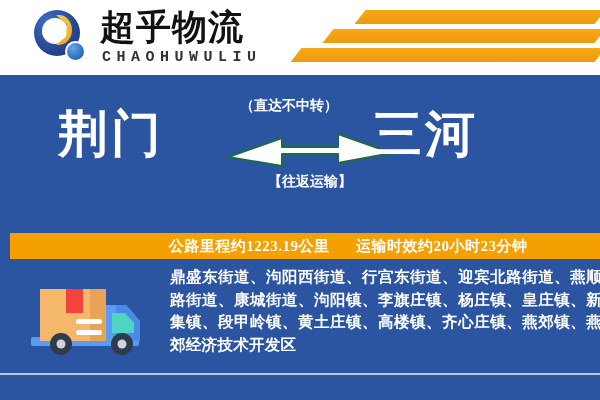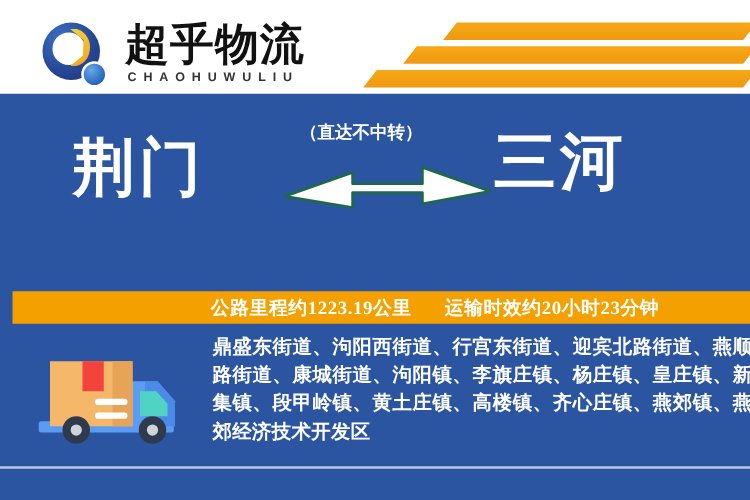--- a/index.html
+++ b/index.html
@@ -17,21 +17,21 @@
     position: relative;
     width: 600px;
     height: 400px;
     background: #ffffff;
     overflow: hidden;
   }
 
   
   .header {
     position: absolute;
-    left: 0; top: 8px;
+    left: 0; top: 0;
     width: 600px;
     height: 67px;
     background: #ffffff;
     overflow: hidden;
   }
   .logo-wrap {
     position: absolute;
     left: 32px; top: 8px;
     width: 60px; height: 58px;
   }
@@ -80,22 +80,22 @@
     font-size: 35px;
     font-weight: bold;
     color: #111111;
     letter-spacing: 1px;
     line-height: 38px;
     white-space: nowrap;
   }
   .brand-en {
     position: absolute;
     left: 102px; top: 49px;
-    font-family: Liberation Sans, sans-serif;
-    font-size: 10px;
+    font-family: Liberation Mono, monospace;
+    font-size: 15px;
     font-weight: bold;
     color: #333333;
     letter-spacing: 5.5px;
     white-space: nowrap;
   }
   .stripes {
     position: absolute;
     right: 0; top: 6px;
     width: 330px; height: 62px;
   }
@@ -131,21 +131,21 @@
     top: 30px;
     font-family: "Liberation Serif", "DejaVu Serif", serif;
     font-size: 50px;
     font-weight: bold;
     color: #ffffff;
     letter-spacing: 3px;
     line-height: 58px;
     white-space: nowrap;
   }
   .city.origin { left: 58px; }
-  .city.dest   { left: 395px; font-family: Liberation Mono, monospace; }
+  .city.dest   { left: 372px; }
 
   .arrow-block {
     position: absolute;
     left: 240px; top: 22px;
     width: 140px; height: 118px;
   }
   .tag-top {
     position: absolute;
     left: 0; top: 0;
     width: 140px;
@@ -263,20 +263,21 @@
       <div class="city origin">荆门</div>
 
       <div class="arrow-block">
 
         <div class="tag-top">（直达不中转）</div>
 
         <svg class="arrow-svg" width="168" height="46" viewBox="0 0 168 46">
           <path d="M 2 34 L 56 15 L 56 24 L 112 24 L 112 11 L 166 30 L 112 40 L 112 31 L 56 31 L 56 43 Z" fill="#ffffff" stroke="#1d6b46" stroke-width="2" stroke-linejoin="round"></path>
         </svg>
 
+        <div class="tag-bottom">【往返运输】</div>
 
       </div>
 
       <div class="city dest">三河</div>
 
     </div>
 
     <div class="infobar">
       <div class="infobar-text">
         <span>公路里程约1223.19公里</span>

